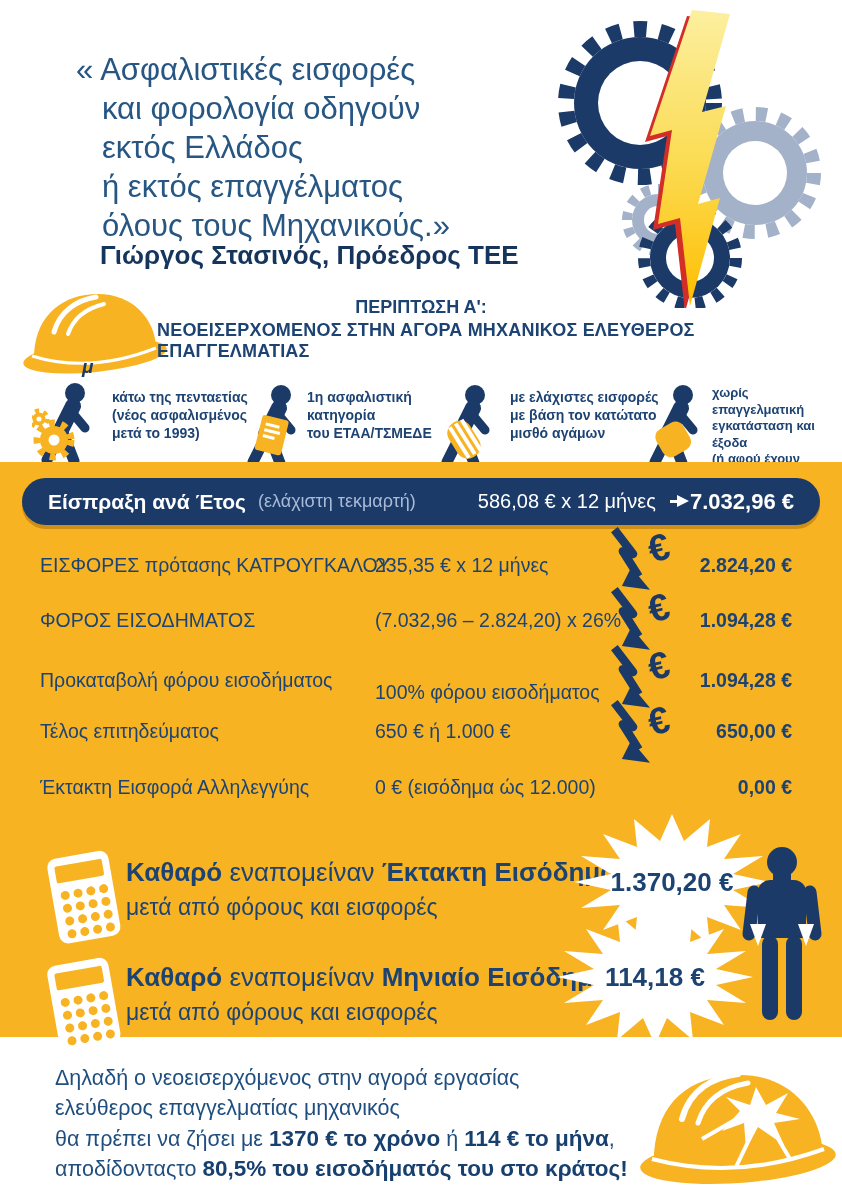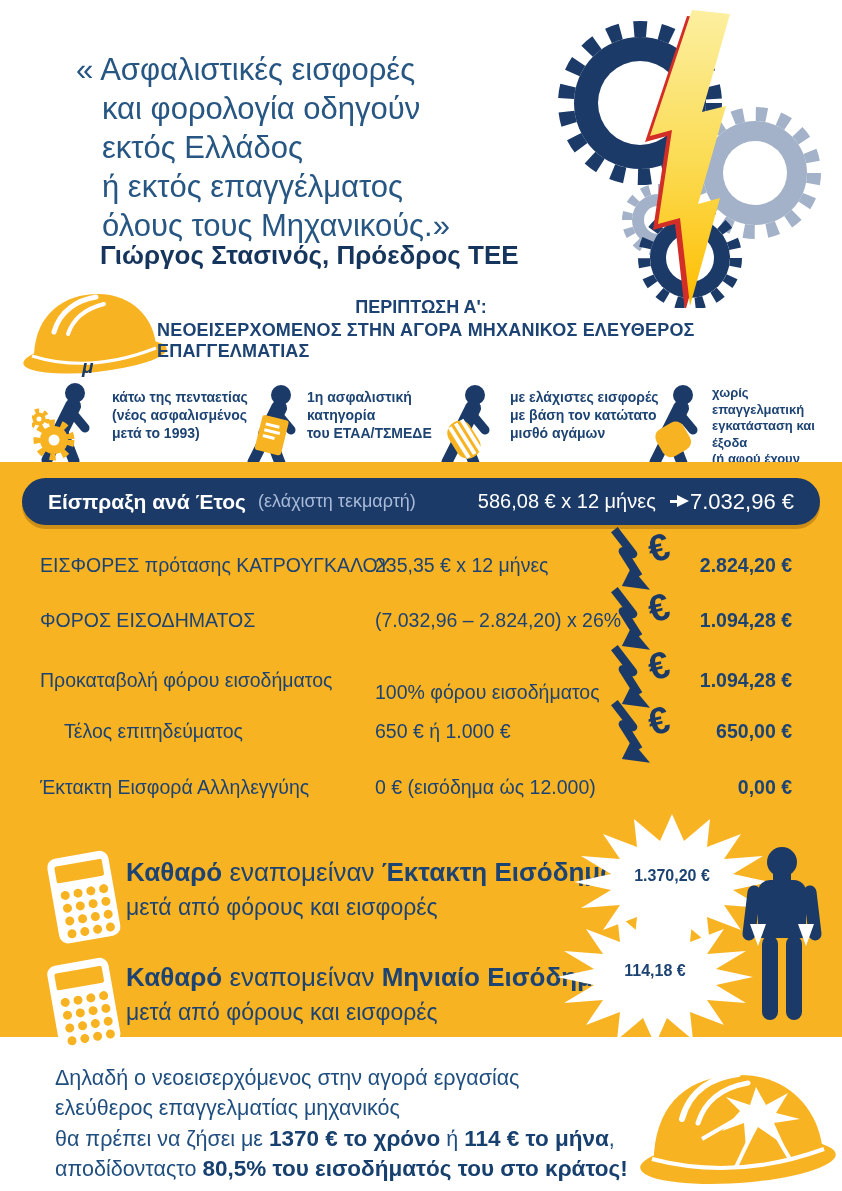--- a/index.html
+++ b/index.html
@@ -32,32 +32,32 @@
   
   .band{left:0;top:462px;width:842px;height:575px;background:var(--orange);}
 
   .income-bar{left:22px;top:16px;width:798px;height:47px;background:var(--navy);border-radius:26px;
     box-shadow:0 4px 0 rgba(130,78,0,.35);display:flex;align-items:center;padding:0 26px;box-sizing:border-box;color:#fff;}
   .ib-label{font-size:21px;font-weight:bold;}
   .ib-note{font-size:18px;color:var(--note-blue);margin-left:12px;}
   .ib-formula{font-size:20px;margin-left:62px;}
   .ib-arrow{flex:1;height:3px;background:#fff;margin:0 2px 0 14px;position:relative;}
   .ib-arrow::after{content:"";position:absolute;right:-11px;top:-5px;border-left:12px solid #fff;border-top:6.5px solid transparent;border-bottom:6.5px solid transparent;}
-  .ib-total{font-size:22px;font-weight:normal;margin-left:10px;}
+  .ib-total{font-size:22px;font-weight:bold;margin-left:10px;}
 
   .ded-label{left:40px;font-size:19.5px;color:var(--text-navy);}
   .ded-formula{left:375px;font-size:19.5px;color:var(--text-navy);}
   .ded-amount{right:50px;font-size:19.5px;font-weight:bold;color:var(--text-navy);text-align:right;}
   .ded-icon{width:88px;height:75px;left:606px;}
 
   .res-line1{font-size:26px;color:var(--text-navy);}
   .res-line1 b{font-weight:bold;}
   .res-line2{font-size:23px;color:var(--text-navy);}
   .starburst{width:200px;height:140px;}
-  .star-value{position:absolute;left:0;top:55px;width:200px;text-align:center;font-size:16px;font-weight:bold;color:var(--text-navy);}
+  .star-value{position:absolute;left:0;top:55px;width:200px;text-align:center;font-size:26px;font-weight:bold;color:var(--text-navy);}
 
   
   .foot-line{left:55px;font-size:21.5px;color:#1F4E7F;}
   .foot-line b{font-weight:bold;font-size:22.5px;color:#17406F;}
 </style>
 </head>
 <body>
 
 <svg width="0" height="0" style="position:absolute" aria-hidden="true">
   <defs>
@@ -231,21 +231,21 @@
         </svg></div>
     <div class="abs ded-amount" style="top:147px;">1.094,28 €</div>
 
     <div class="abs ded-label" style="top:207px;">Προκαταβολή φόρου εισοδήματος</div>
     <div class="abs ded-formula" style="top:207px;margin-top:12px;">100% φόρου εισοδήματος</div>
     <div class="abs ded-icon" style="top:180px;"><svg width="88" height="75" viewBox="0 0 92 80">
           <use href="#sym-decline"></use>
         </svg></div>
     <div class="abs ded-amount" style="top:207px;">1.094,28 €</div>
 
-    <div class="abs ded-label" style="top:258px;margin-left:24px;">Τέλος επιτηδεύματος</div>
+    <div class="abs ded-label" style="top:258px;">Τέλος επιτηδεύματος</div>
     <div class="abs ded-formula" style="top:258px;">650 € ή 1.000 €</div>
     <div class="abs ded-icon" style="top:235px;"><svg width="88" height="75" viewBox="0 0 92 80">
           <use href="#sym-decline"></use>
         </svg></div>
     <div class="abs ded-amount" style="top:258px;">650,00 €</div>
 
     <div class="abs ded-label" style="top:314px;">Έκτακτη Εισφορά Αλληλεγγύης</div>
     <div class="abs ded-formula" style="top:314px;">0 € (εισόδημα ώς 12.000)</div>
     <div class="abs ded-amount" style="top:314px;">0,00 €</div>
 

